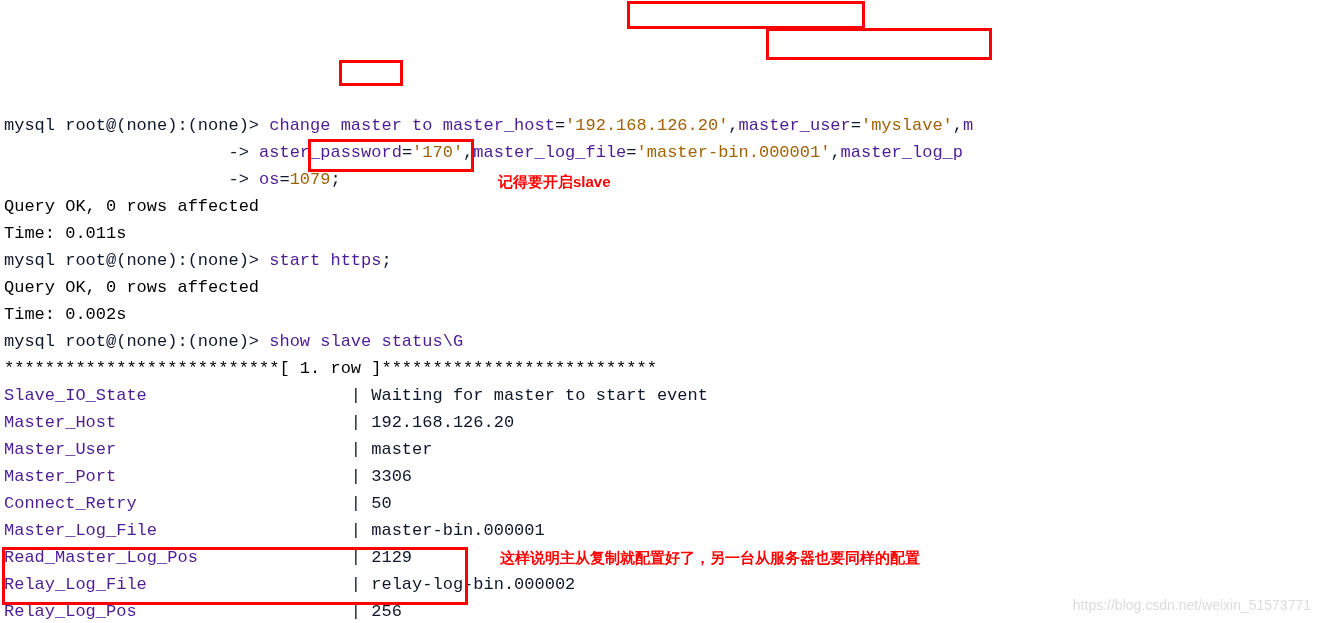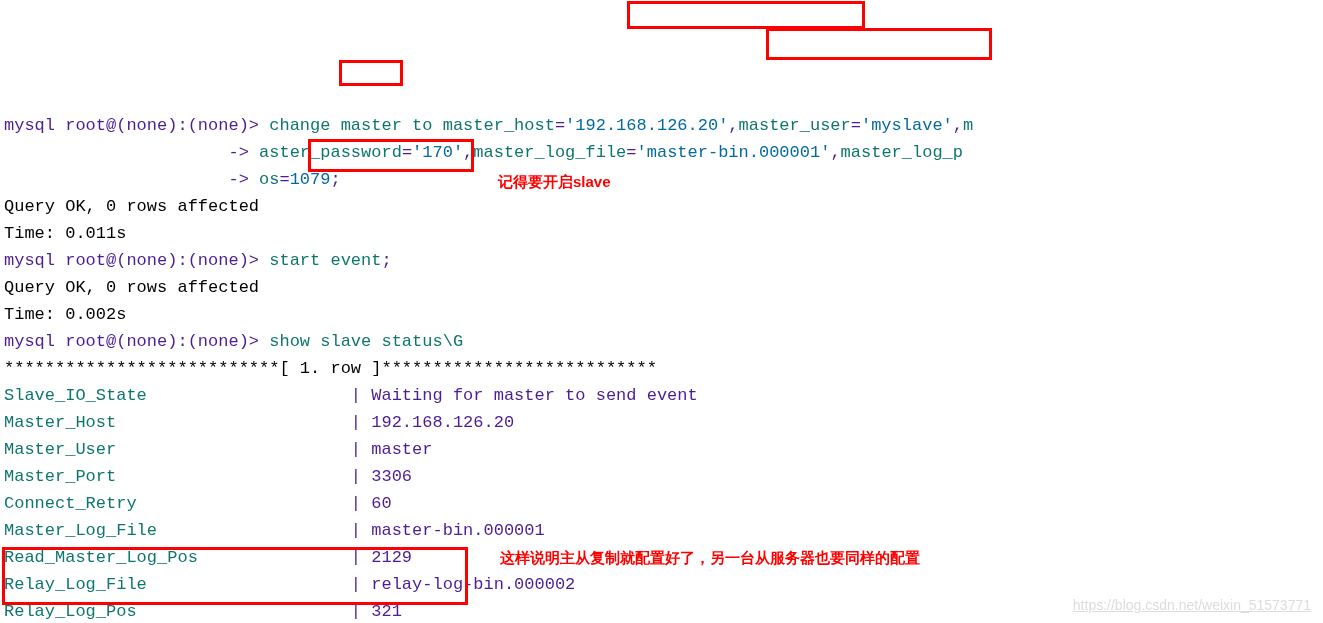--- a/index.html
+++ b/index.html
@@ -10,70 +10,69 @@
     font-size: 17px;
     line-height: 27px;
     color: #000;
     white-space: pre;
     position: relative;
     width: 1323px;
     height: 623px;
     overflow: hidden;
     box-sizing: border-box;
   }
-  .g  { color: #0f766e; }
-  .r  { color: #0369a1; }
-  .b  { color: #4c1d95; }
+  .g  { color: #4c1d95; }
+  .r  { color: #a16207; }
+  .b  { color: #0f172a; }
   .box {
     position: absolute;
     border: 3px solid #ff0000;
     box-sizing: border-box;
   }
   .anno {
     position: absolute;
     color: #ff0000;
     font-family: "Microsoft YaHei", "SimHei", sans-serif;
     font-size: 15px;
     font-weight: bold;
     white-space: nowrap;
   }
   .watermark {
     position: absolute;
     right: 12px;
     bottom: 4px;
     color: #dcdcdc;
     font-family: Arial, sans-serif;
     font-size: 14px;
-    text-decoration: underline;
   }
 </style>
 </head>
 <body>
 
 
 
 <div id="term"><span class="b">mysql root@(none):(none)&gt; </span><span class="g">change master to master_host</span><span class="b">=</span><span class="r">'192.168.126.20'</span><span class="b">,</span><span class="g">master_user</span><span class="b">=</span><span class="r">'myslave'</span><span class="b">,</span><span class="g">m</span>
 <span class="b">                      -&gt; </span><span class="g">aster_password</span><span class="b">=</span><span class="r">'170'</span><span class="b">,</span><span class="g">master_log_file</span><span class="b">=</span><span class="r">'master-bin.000001'</span><span class="b">,</span><span class="g">master_log_p</span>
 <span class="b">                      -&gt; </span><span class="g">os</span><span class="b">=</span><span class="r">1079</span><span class="b">;</span>
 Query OK, 0 rows affected
 Time: 0.011s
-<span class="b">mysql root@(none):(none)&gt; </span><span class="g">start event</span><span class="b">;</span>
+<span class="b">mysql root@(none):(none)&gt; </span><span class="g">start https</span><span class="b">;</span>
 Query OK, 0 rows affected
 Time: 0.002s
 <span class="b">mysql root@(none):(none)&gt; </span><span class="g">show slave status\G</span>
 ***************************[ 1. row ]***************************
-<span class="g">Slave_IO_State                    </span><span class="b">| Waiting for master to send event</span>
+<span class="g">Slave_IO_State                    </span><span class="b">| Waiting for master to start event</span>
 <span class="g">Master_Host                       </span><span class="b">| 192.168.126.20</span>
 <span class="g">Master_User                       </span><span class="b">| master</span>
 <span class="g">Master_Port                       </span><span class="b">| 3306</span>
-<span class="g">Connect_Retry                     </span><span class="b">| 60</span>
+<span class="g">Connect_Retry                     </span><span class="b">| 50</span>
 <span class="g">Master_Log_File                   </span><span class="b">| master-bin.000001</span>
 <span class="g">Read_Master_Log_Pos               </span><span class="b">| 2129</span>
 <span class="g">Relay_Log_File                    </span><span class="b">| relay-log-bin.000002</span>
-<span class="g">Relay_Log_Pos                     </span><span class="b">| 321</span>
+<span class="g">Relay_Log_Pos                     </span><span class="b">| 256</span>
 
 
 
 
 </div>
 
 
 <div class="box" style="left:627px; top:1px; width:238px; height:28px;"></div>
 <div class="box" style="left:766px; top:28px; width:226px; height:32px;"></div>
 <div class="box" style="left:339px; top:60px; width:64px; height:26px;"></div>

